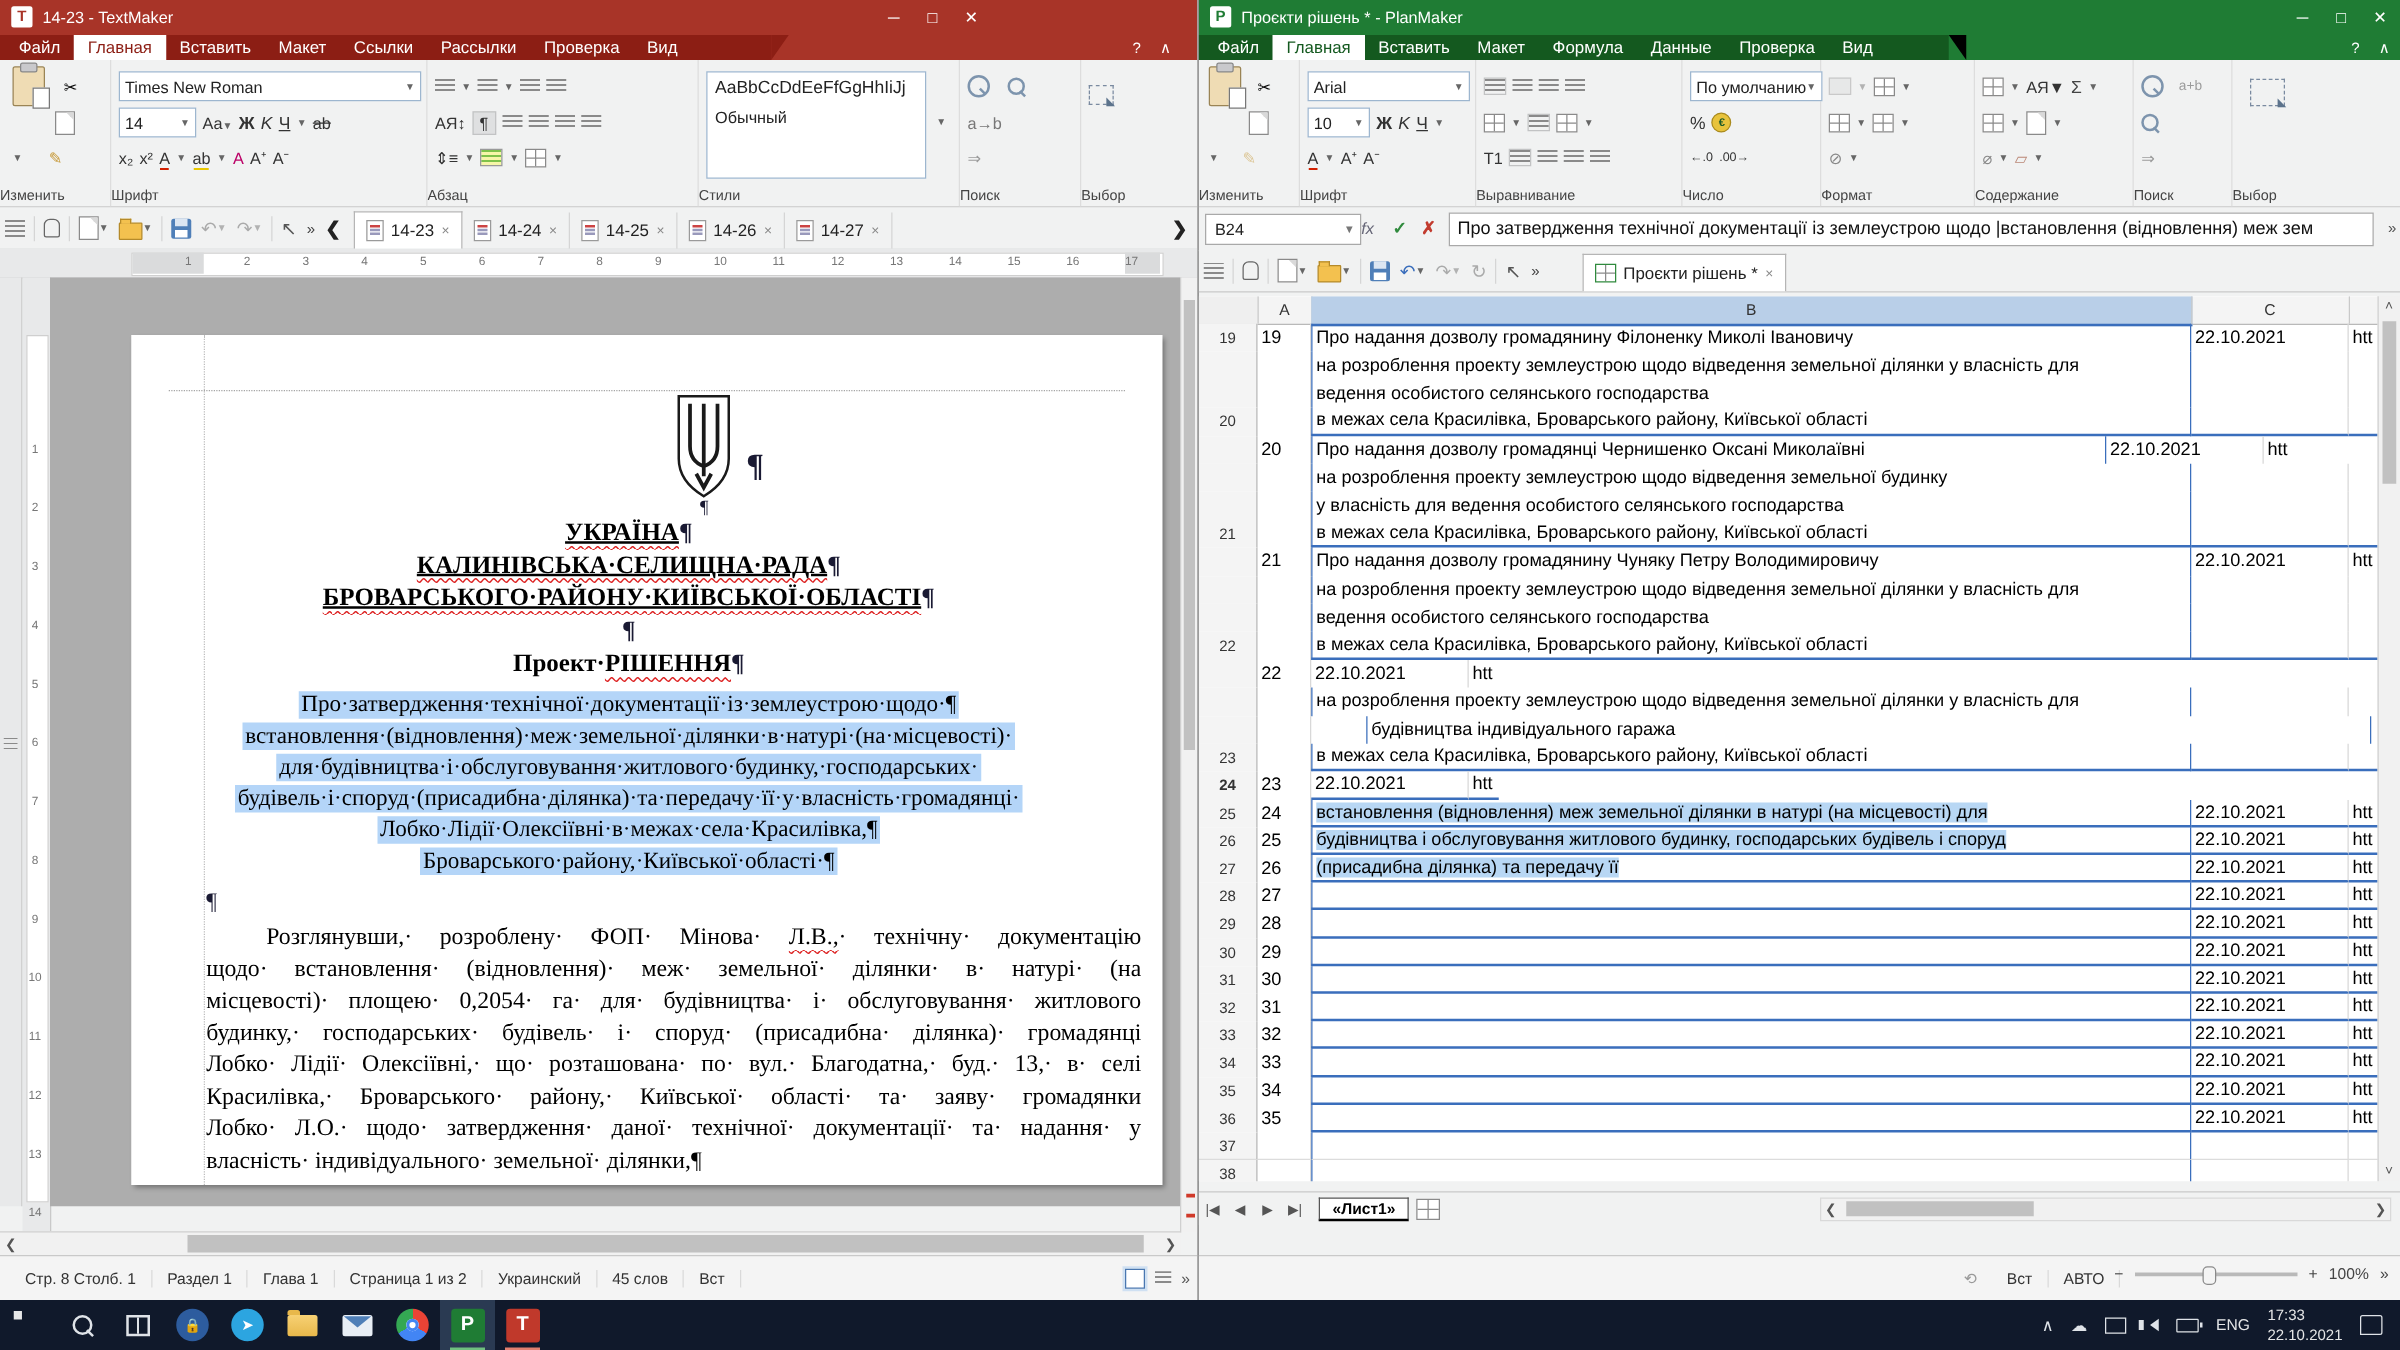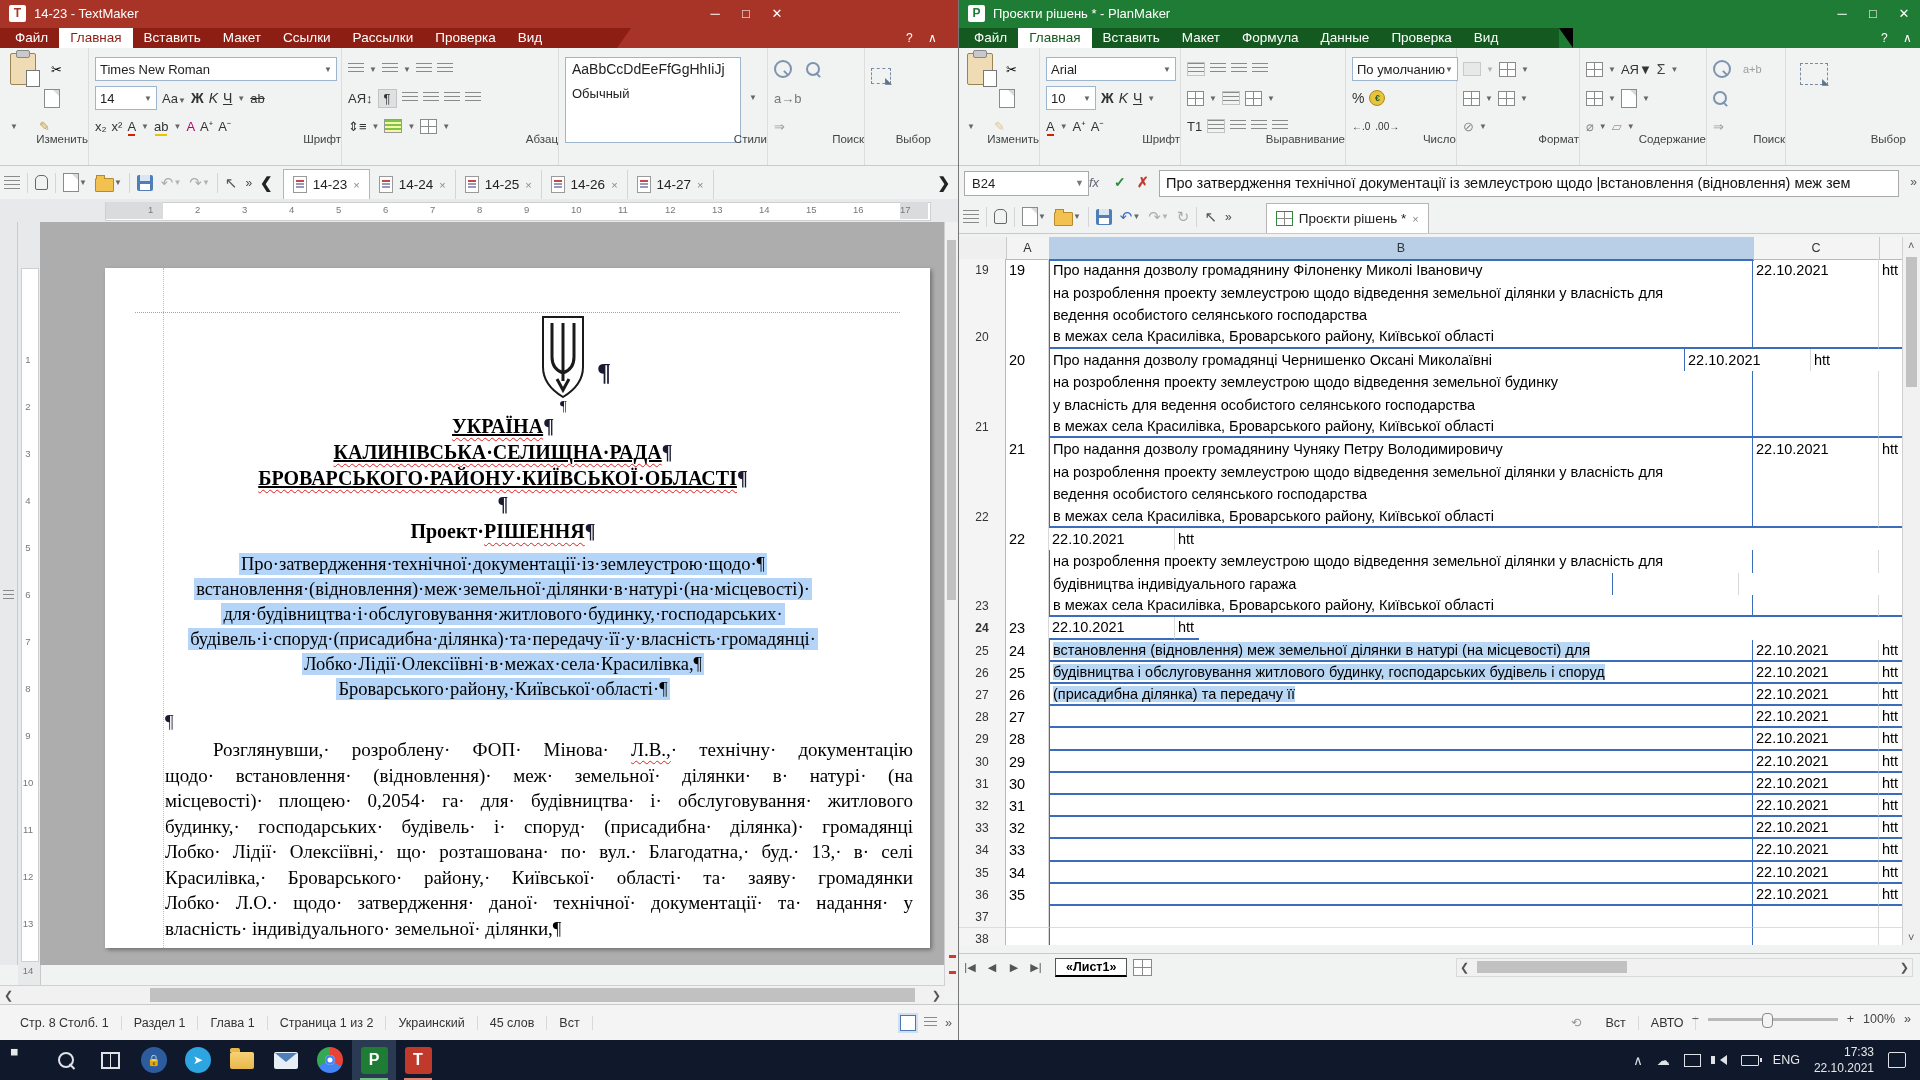--- a/index.html
+++ b/index.html
@@ -23,21 +23,21 @@
   .menudark:after{content:"";position:absolute;right:-14px;top:0;border-left:14px solid transparent;border-bottom:20px solid transparent;border-top:20px solid;}
   .tm .menudark:after{border-top-color:#8c1e14;border-bottom:none;border-right:none;border-left:14px solid transparent;transform:scaleX(-1);}
   .menus{position:absolute;top:0;left:4px;display:flex;height:20px;}
   .mitem{padding:0 11px;color:#fff;font-size:13.5px;line-height:20px;white-space:nowrap;}
   .tm .mitem.active{background:#fff;color:#8c1e14;}
   .pm .mitem.active{background:#fff;color:#14591f;}
   .mright{position:absolute;top:0;height:20px;color:#fff;font-size:12px;line-height:20px;}
   
   .ribbon{position:absolute;top:48px;left:0;right:0;height:117px;background:#f1f2f2;border-bottom:1px solid #c9c9c9;display:flex;}
   .rgroup{position:relative;height:100%;border-right:1px solid #ddd;flex:0 0 auto;}
-  .rg-label{position:absolute;bottom:20px;left:0;right:0;text-align:right;font-size:11.5px;color:#444;white-space:nowrap;overflow:hidden;}
+  .rg-label{position:absolute;bottom:2px;left:0;right:0;text-align:left;font-size:11.5px;color:#444;white-space:nowrap;overflow:hidden;}
   .rrow{position:absolute;left:6px;right:4px;display:flex;align-items:center;gap:5px;}
   .r1{top:9px;height:24px;}.r2{top:38px;height:24px;}.r3{top:66px;height:24px;}
   .gl{font-size:13px;color:#333;}
   .glb{font-size:14px;color:#333;}
   .dn{font-size:8px;color:#666;}
   .combo{background:#fff;border:1px solid #9db6cf;font-size:13px;color:#222;display:flex;align-items:center;padding:0 4px;height:22px;}
   .combo .cv{flex:1;overflow:hidden;white-space:nowrap;}
   .stylebox{background:#fff;border:1px solid #9db6cf;position:absolute;top:9px;left:6px;right:26px;bottom:22px;font-size:13px;color:#222;padding:3px 6px;overflow:hidden;}
   .pressed{background:#dfe0e1;border:1px solid #c2c3c4;}
   
@@ -160,21 +160,21 @@
   .tview{width:15px;height:13px;border:2px solid #dfe3e8;background:linear-gradient(90deg,transparent 45%,#dfe3e8 45% 55%,transparent 55%);}
   .circapp{width:26px;height:26px;border-radius:50%;display:flex;align-items:center;justify-content:center;color:#fff;font-size:12px;}
   .foldr{width:24px;height:17px;background:linear-gradient(#f7d174,#e8b84b);border-radius:2px;position:relative;}
   .foldr:before{content:"";position:absolute;top:-4px;left:0;width:10px;height:4px;background:#e8b84b;border-radius:2px 2px 0 0;}
   .mailic{width:24px;height:17px;background:#e8eef5;position:relative;border-radius:2px;}
   .mailic:before{content:"";position:absolute;left:1px;top:1px;border:11px solid transparent;border-top:9px solid #4f7fb8;border-bottom:none;}
   .chromeic{width:26px;height:26px;border-radius:50%;background:conic-gradient(#ea4335 0 120deg,#4285f4 120deg 240deg,#34a853 240deg 360deg);position:relative;}
   .chromeic:before{content:"";position:absolute;left:8px;top:8px;width:10px;height:10px;border-radius:50%;background:#fff;box-shadow:inset 0 0 0 2.5px #4285f4;}
   .tileapp{width:27px;height:27px;border-radius:3px;color:#fff;font-weight:bold;font-size:16px;display:flex;align-items:center;justify-content:center;}
   .tray{position:absolute;right:0;top:0;height:40px;display:flex;align-items:center;gap:14px;color:#e6e7e8;font-size:12.5px;padding-right:14px;}
-  .clock{text-align:right;line-height:1.35;font-size:12px;}
+  .clock{text-align:left;line-height:1.35;font-size:12px;}
   .trayic{font-size:13px;color:#dfe3e8;}
   .scrnic{width:15px;height:11px;border:1.5px solid #dfe3e8;}
   .battic{width:16px;height:9px;border:1.5px solid #dfe3e8;border-radius:1px;position:relative;}
   .battic:after{content:"";position:absolute;right:-4px;top:2px;width:2px;height:4px;background:#dfe3e8;}
   .notic{width:16px;height:14px;border:1.5px solid #dfe3e8;border-radius:2px 2px 2px 0;}
   .spk{width:0;height:0;border:5px solid transparent;border-right:7px solid #dfe3e8;position:relative;}
   .spk:before{content:"";position:absolute;left:-9px;top:-4px;width:4px;height:8px;background:#dfe3e8;}
 </style>
 </head>
 <body>
@@ -790,21 +790,21 @@
           <div class="grow" style="top: 291.2px; height: 22.4px;">
             <div class="gc hd" style="width: 47px; height: 22.4px;"></div>
             <div class="gc ca" style="width: 43px; height: 22.4px;"></div>
             <div class="gc cb" style="width: 704px; height: 22.4px;">на розроблення проекту землеустрою щодо відведення земельної ділянки у власність для</div>
             <div class="gc cc" style="width: 126px; height: 22.4px;"></div>
             <div class="gc cd" style="width: 24px; height: 22.4px;"></div>
           </div>
           <div class="grow" style="top: 313.6px; height: 22.4px;">
             <div class="gc hd" style="width: 47px; height: 22.4px;"></div>
             <div class="gc ca" style="width: 43px; height: 22.4px;"></div>
-            <div class="gc cb" style="width: 564px; height: 22.4px;">будівництва індивідуального гаража</div>
+            <div class="gc cb" style="width: 804px; height: 22.4px; margin-left: 44px;">будівництва індивідуального гаража</div>
             <div class="gc cc" style="width: 126px; height: 22.4px;"></div>
             <div class="gc cd" style="width: 24px; height: 22.4px;"></div>
           </div>
           <div class="grow bsep" style="top: 336px; height: 22.4px;">
             <div class="gc hd" style="width: 47px; height: 22.4px;">23</div>
             <div class="gc ca" style="width: 43px; height: 22.4px;"></div>
             <div class="gc cb" style="width: 704px; height: 22.4px;">в межах села Красилівка, Броварського району, Київської області</div>
             <div class="gc cc" style="width: 126px; height: 22.4px;"></div>
             <div class="gc cd" style="width: 24px; height: 22.4px;"></div>
           </div>

